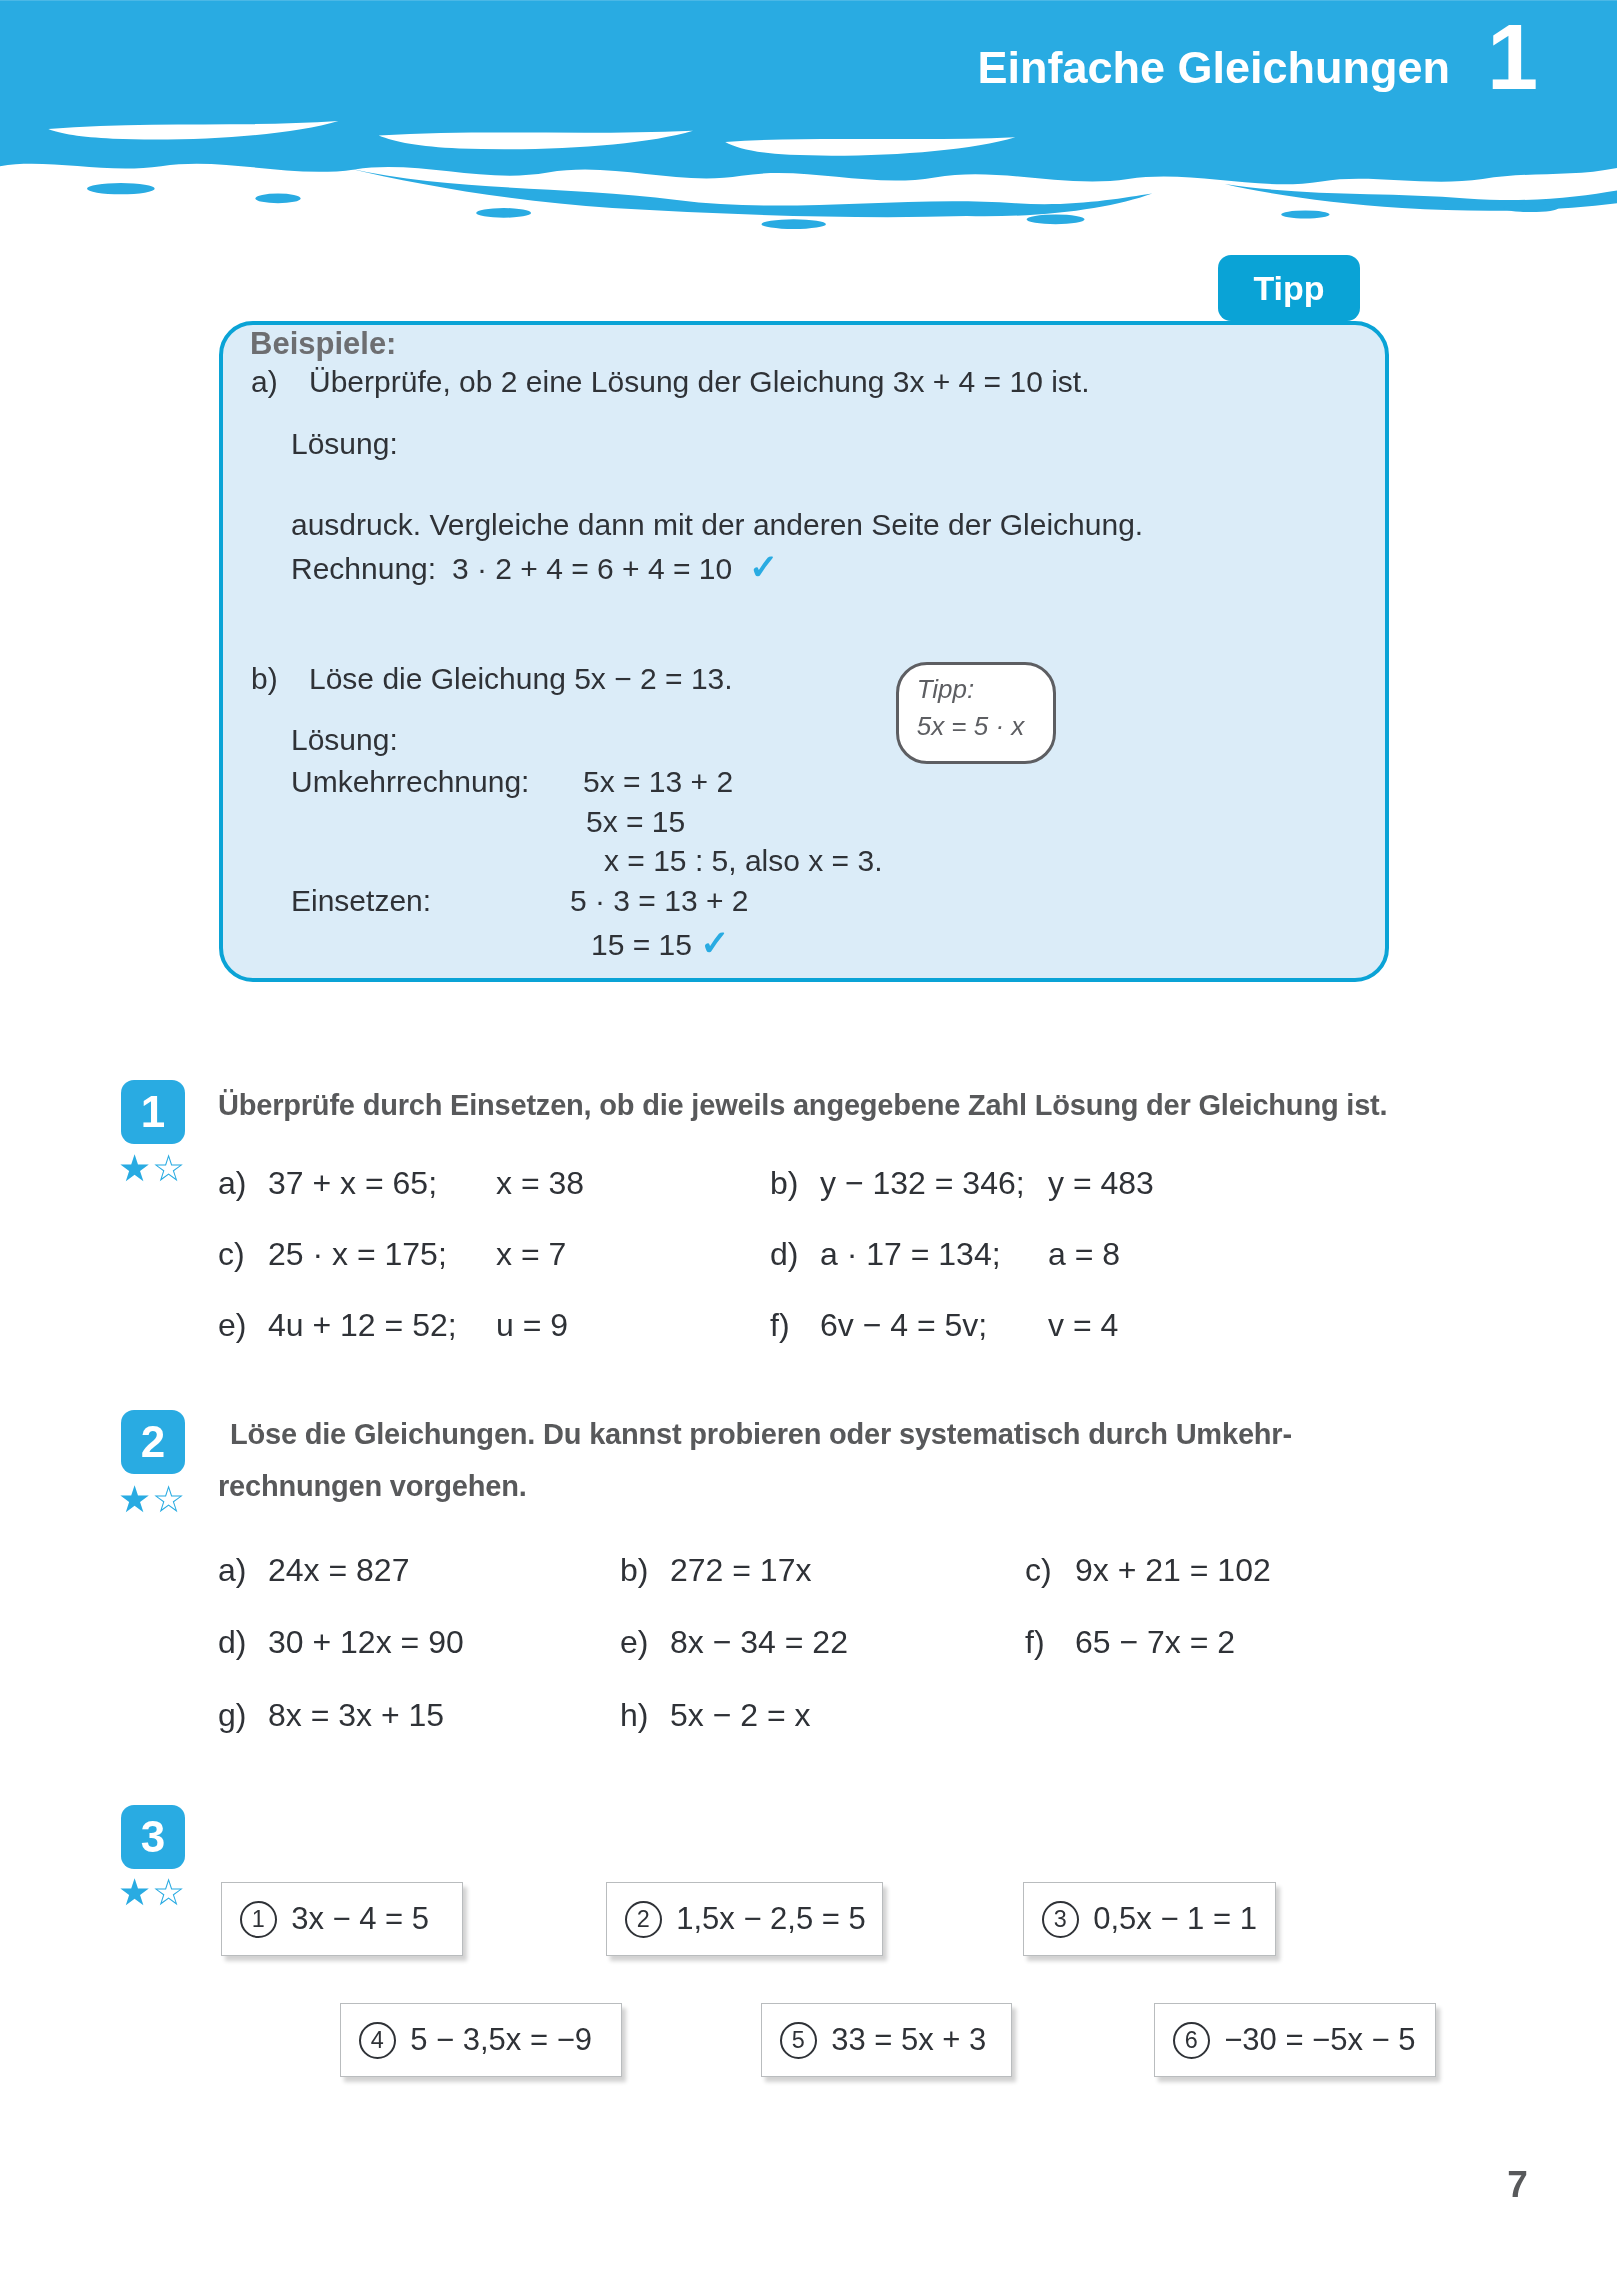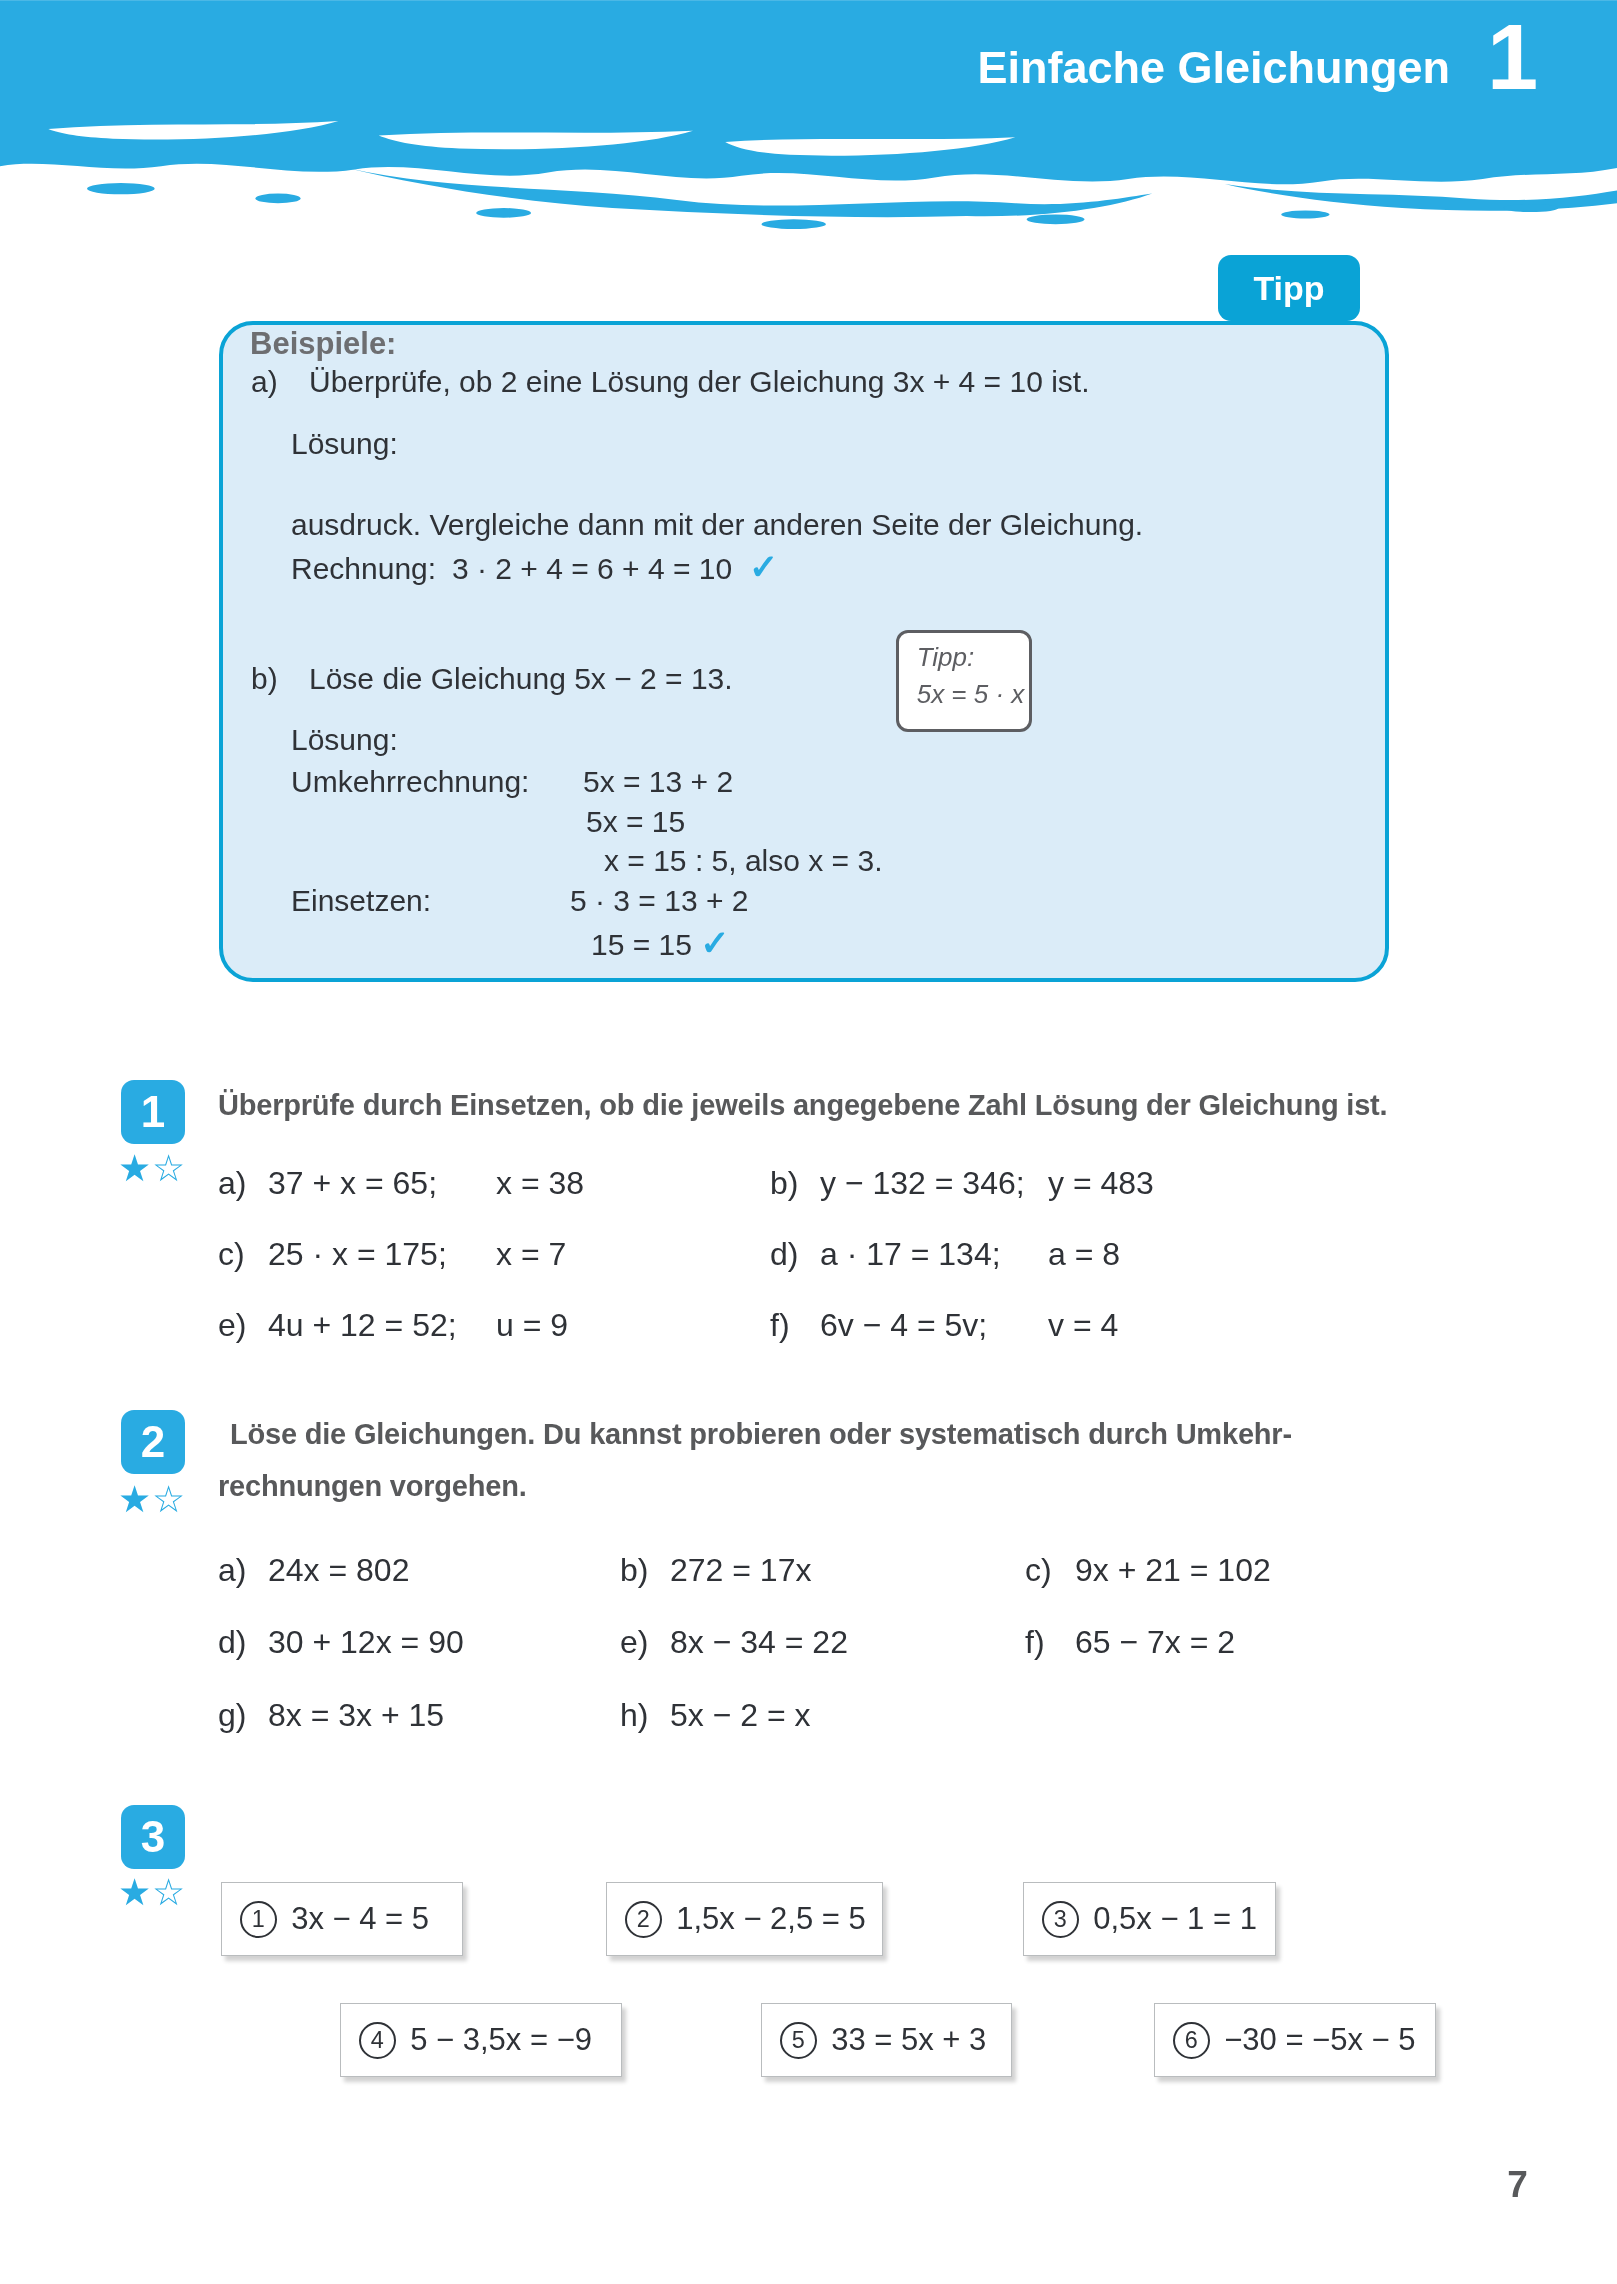--- a/index.html
+++ b/index.html
@@ -23,22 +23,22 @@
            background:var(--accent-deep);border-radius:13px;color:#fff;font-weight:bold;font-size:34px;
            display:flex;align-items:center;justify-content:center;}
   .t{position:absolute;font-size:30px;color:var(--ink);white-space:nowrap;z-index:2;line-height:1.2;}
   .t .lbl{display:inline-block;width:58px;}
   .bold-gray{font-weight:bold;color:var(--examples-gray);font-size:31px;}
   .calc-lbl{display:inline-block;width:161px;}
   .umk-lbl{display:inline-block;width:292px;}
   .ein-lbl{display:inline-block;width:279px;}
   .check{color:var(--accent);font-weight:bold;font-size:35px;}
 
-  .note-box{position:absolute;left:896px;top:630px;width:136px;height:102px;box-sizing:border-box;z-index:2;
-            background:#fff;border:3.2px solid #5d5e62;border-radius:12px;padding:6.4px 0 0 17.7px;
+  .note-box{position:absolute;left:896px;top:662px;width:160px;height:102px;box-sizing:border-box;z-index:2;
+            background:#fff;border:3.2px solid #5d5e62;border-radius:31px;padding:6.4px 0 0 17.7px;
             font-style:italic;color:#5d5e62;font-size:26px;line-height:37px;}
   .note-box span{display:block;white-space:nowrap;}
 
   
   .badge{position:absolute;width:64px;height:64px;border-radius:13px;background:var(--accent);
          color:#fff;font-size:44px;font-weight:bold;display:flex;align-items:center;justify-content:center;}
   .stars{position:absolute;font-size:37px;color:var(--accent);letter-spacing:0.8px;}
   .prompt{position:absolute;font-size:29px;font-weight:bold;color:var(--heading-gray);
           letter-spacing:-0.2px;white-space:nowrap;}
   .item{position:absolute;font-size:32px;color:var(--ink);white-space:nowrap;}
@@ -138,21 +138,21 @@
   <div class="item" style="left:770px;top:1307px">
     <span class="il">f)</span><span>6v − 4 = 5v;</span><span class="val">v = 4</span>
   </div>
 
   <div class="badge" style="left:121px;top:1410px">2</div>
   <div class="stars" style="left:118px;top:1478px">★☆</div>
   <div class="prompt" style="left:230px;top:1418px">Löse die Gleichungen. Du kannst probieren oder systematisch durch Umkehr-</div>
   <div class="prompt" style="left:218px;top:1470px">rechnungen vorgehen.</div>
 
   <div class="item" style="left:218px;top:1552px">
-    <span class="il">a)</span><span>24x = 802</span>
+    <span class="il">a)</span><span>24x = 827</span>
   </div>
   <div class="item" style="left:620px;top:1552px">
     <span class="il">b)</span><span>272 = 17x</span>
   </div>
   <div class="item" style="left:1025px;top:1552px">
     <span class="il">c)</span><span>9x + 21 = 102</span>
   </div>
   <div class="item" style="left:218px;top:1624px">
     <span class="il">d)</span><span>30 + 12x = 90</span>
   </div>

